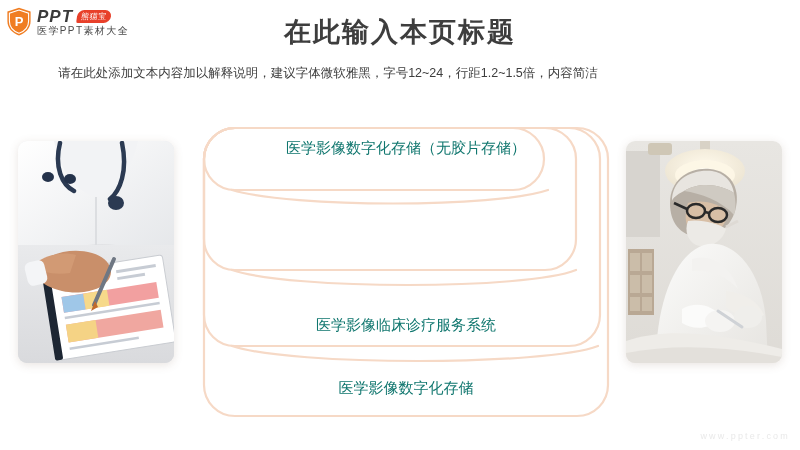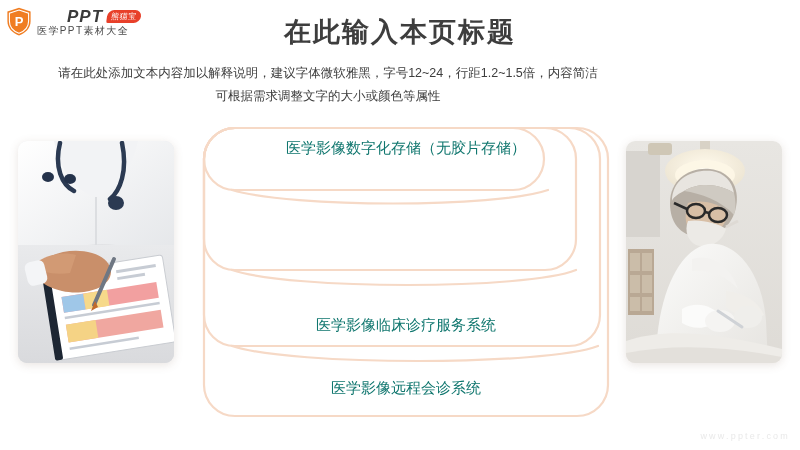--- a/index.html
+++ b/index.html
@@ -43,21 +43,20 @@
     align-items: center;
     gap: 4px;
   }
   #logo-ppt {
     font-size: 17px;
     font-weight: bold;
     font-style: italic;
     color: #3a3a3a;
     letter-spacing: 1px;
     line-height: 1;
-    margin-left: 30px;
   }
   #logo-badge {
     background: #e8402a;
     color: #ffffff;
     font-size: 8px;
     line-height: 1;
     padding: 2.5px 4px 2.5px 4px;
     border-radius: 7px 7px 7px 2px;
     letter-spacing: 0.5px;
     white-space: nowrap;
@@ -162,21 +161,20 @@
         <span id="logo-badge">熊猫宝</span>
       </div>
       <div id="logo-tagline">医学PPT素材大全</div>
     </div>
   </div>
 
   <div id="page-title">在此输入本页标题</div>
 
   <div id="subtitle">
     <span class="sub-line">请在此处添加文本内容加以解释说明，建议字体微软雅黑，字号12~24，行距1.2~1.5倍，内容简洁</span>
-    <span class="sub-line">可根据需求调整文字的大小或颜色等属性</span>
   </div>
 
   <div class="photo" id="photo-left">
     <svg viewBox="0 0 156 222" preserveAspectRatio="xMidYMid slice">
       <defs>
         <linearGradient id="deskg" x1="0" y1="0" x2="0" y2="1">
           <stop offset="0" stop-color="#e9eaec"></stop>
           <stop offset="1" stop-color="#d9dadd"></stop>
         </linearGradient>
         <linearGradient id="coatg" x1="0" y1="0" x2="1" y2="1">
@@ -303,17 +301,17 @@
         <rect x="8" y="6" width="404" height="288" rx="31"></rect>
         <path d="M36 68  C96 86 300 86 352 68"></path>
         <path d="M36 148 C96 168 330 168 380 148"></path>
         <path d="M36 224 C96 244 350 244 402 224"></path>
       </g>
     </svg>
   </div>
 
   <div class="list-item" id="list-item-0">医学影像数字化存储（无胶片存储）</div>
   <div class="list-item" id="list-item-2">医学影像临床诊疗服务系统</div>
-  <div class="list-item" id="list-item-3">医学影像远程会诊系统</div>
+  <div class="list-item" id="list-item-3">医学影像数字化存储</div>
 
   <div id="footer-watermark">www.ppter.com</div>
 
 </div>
 
 </body></html>

